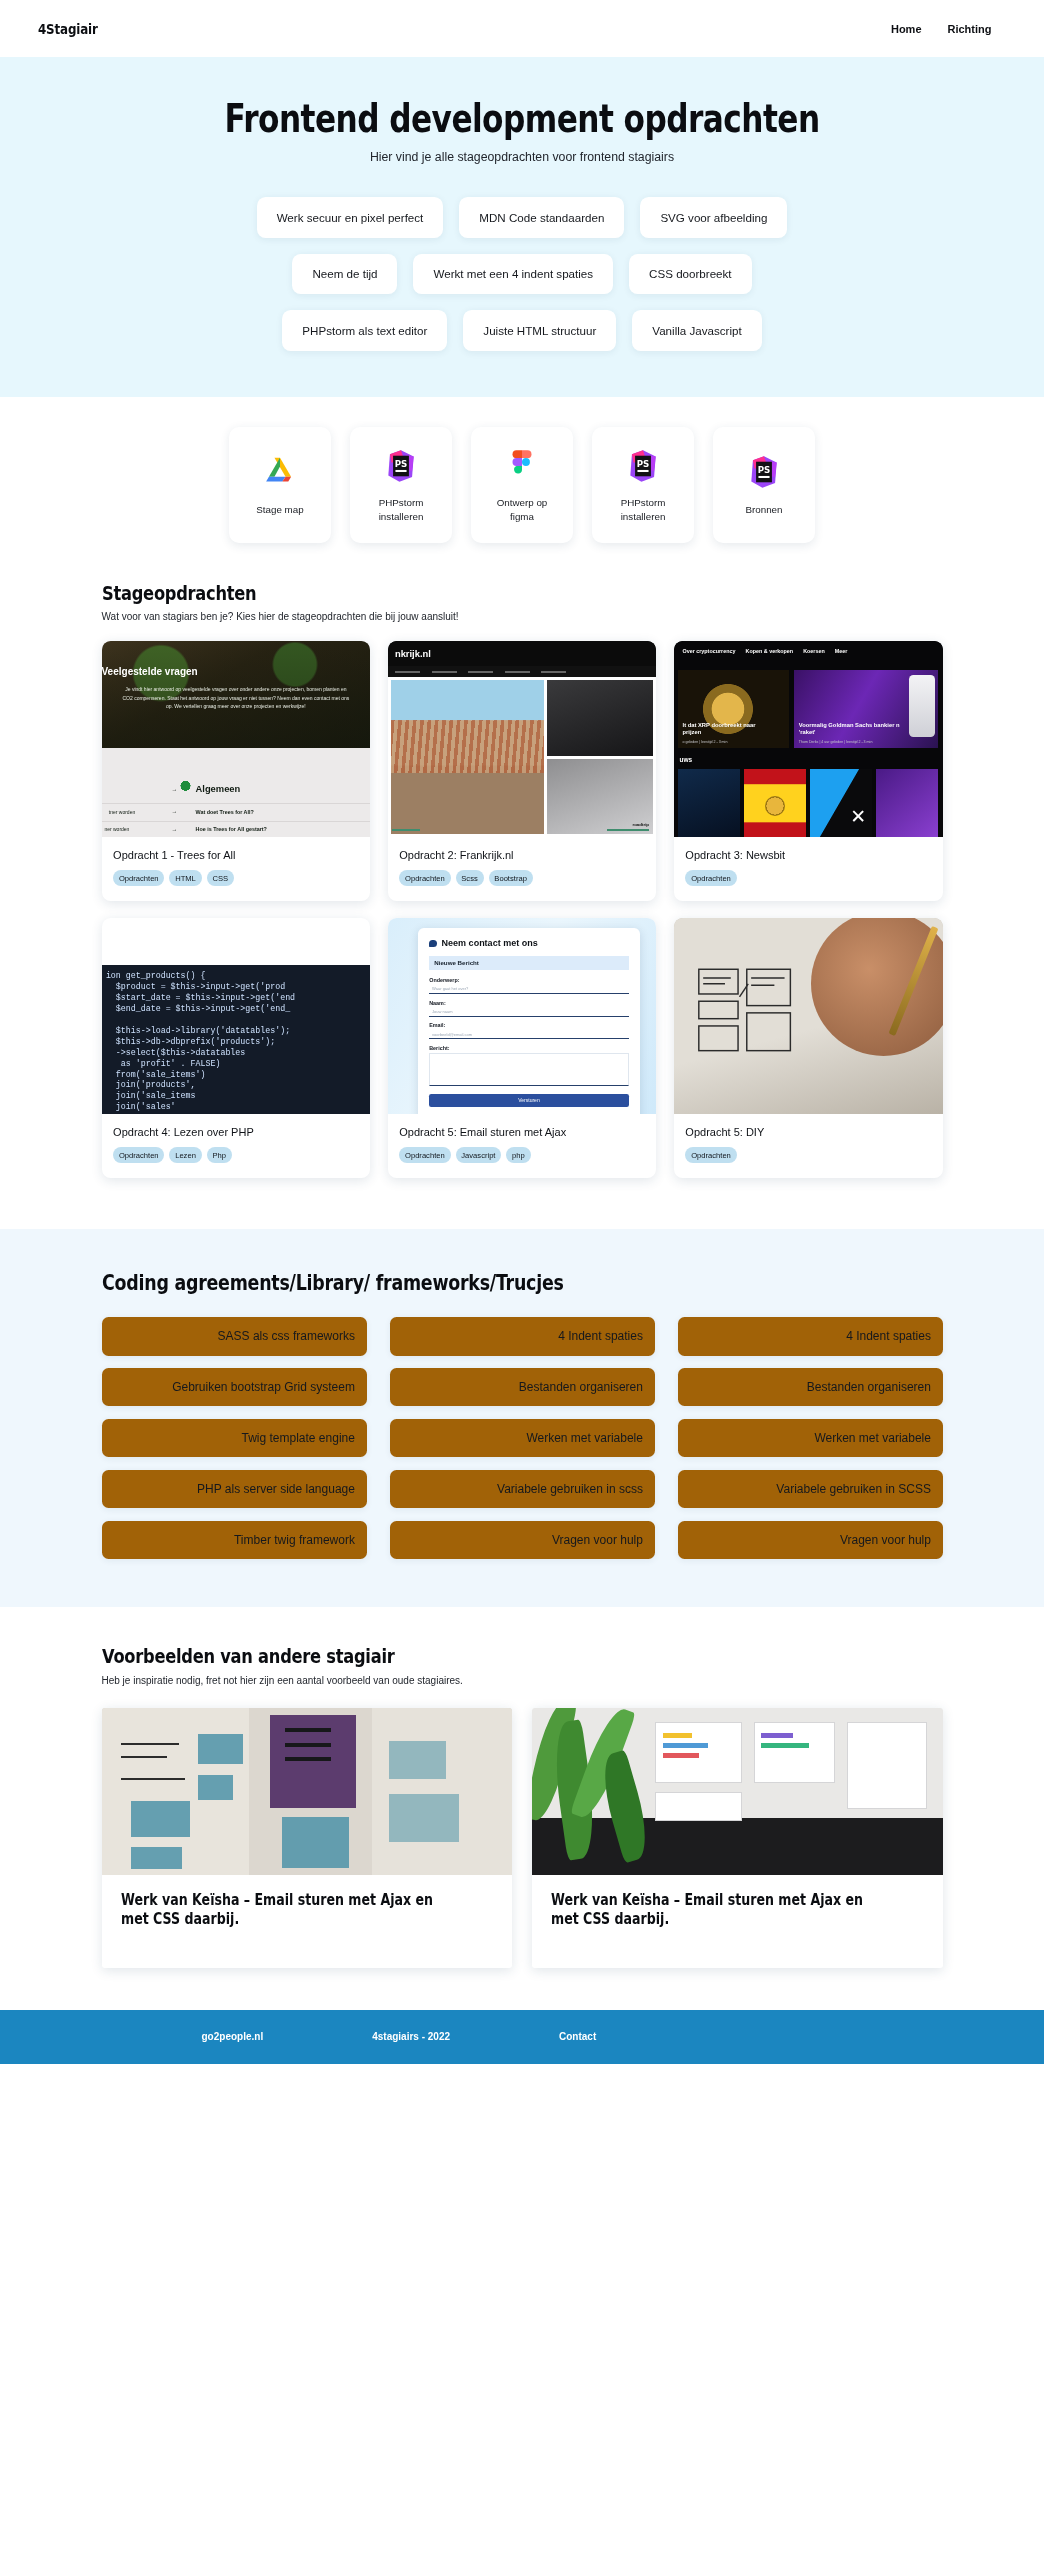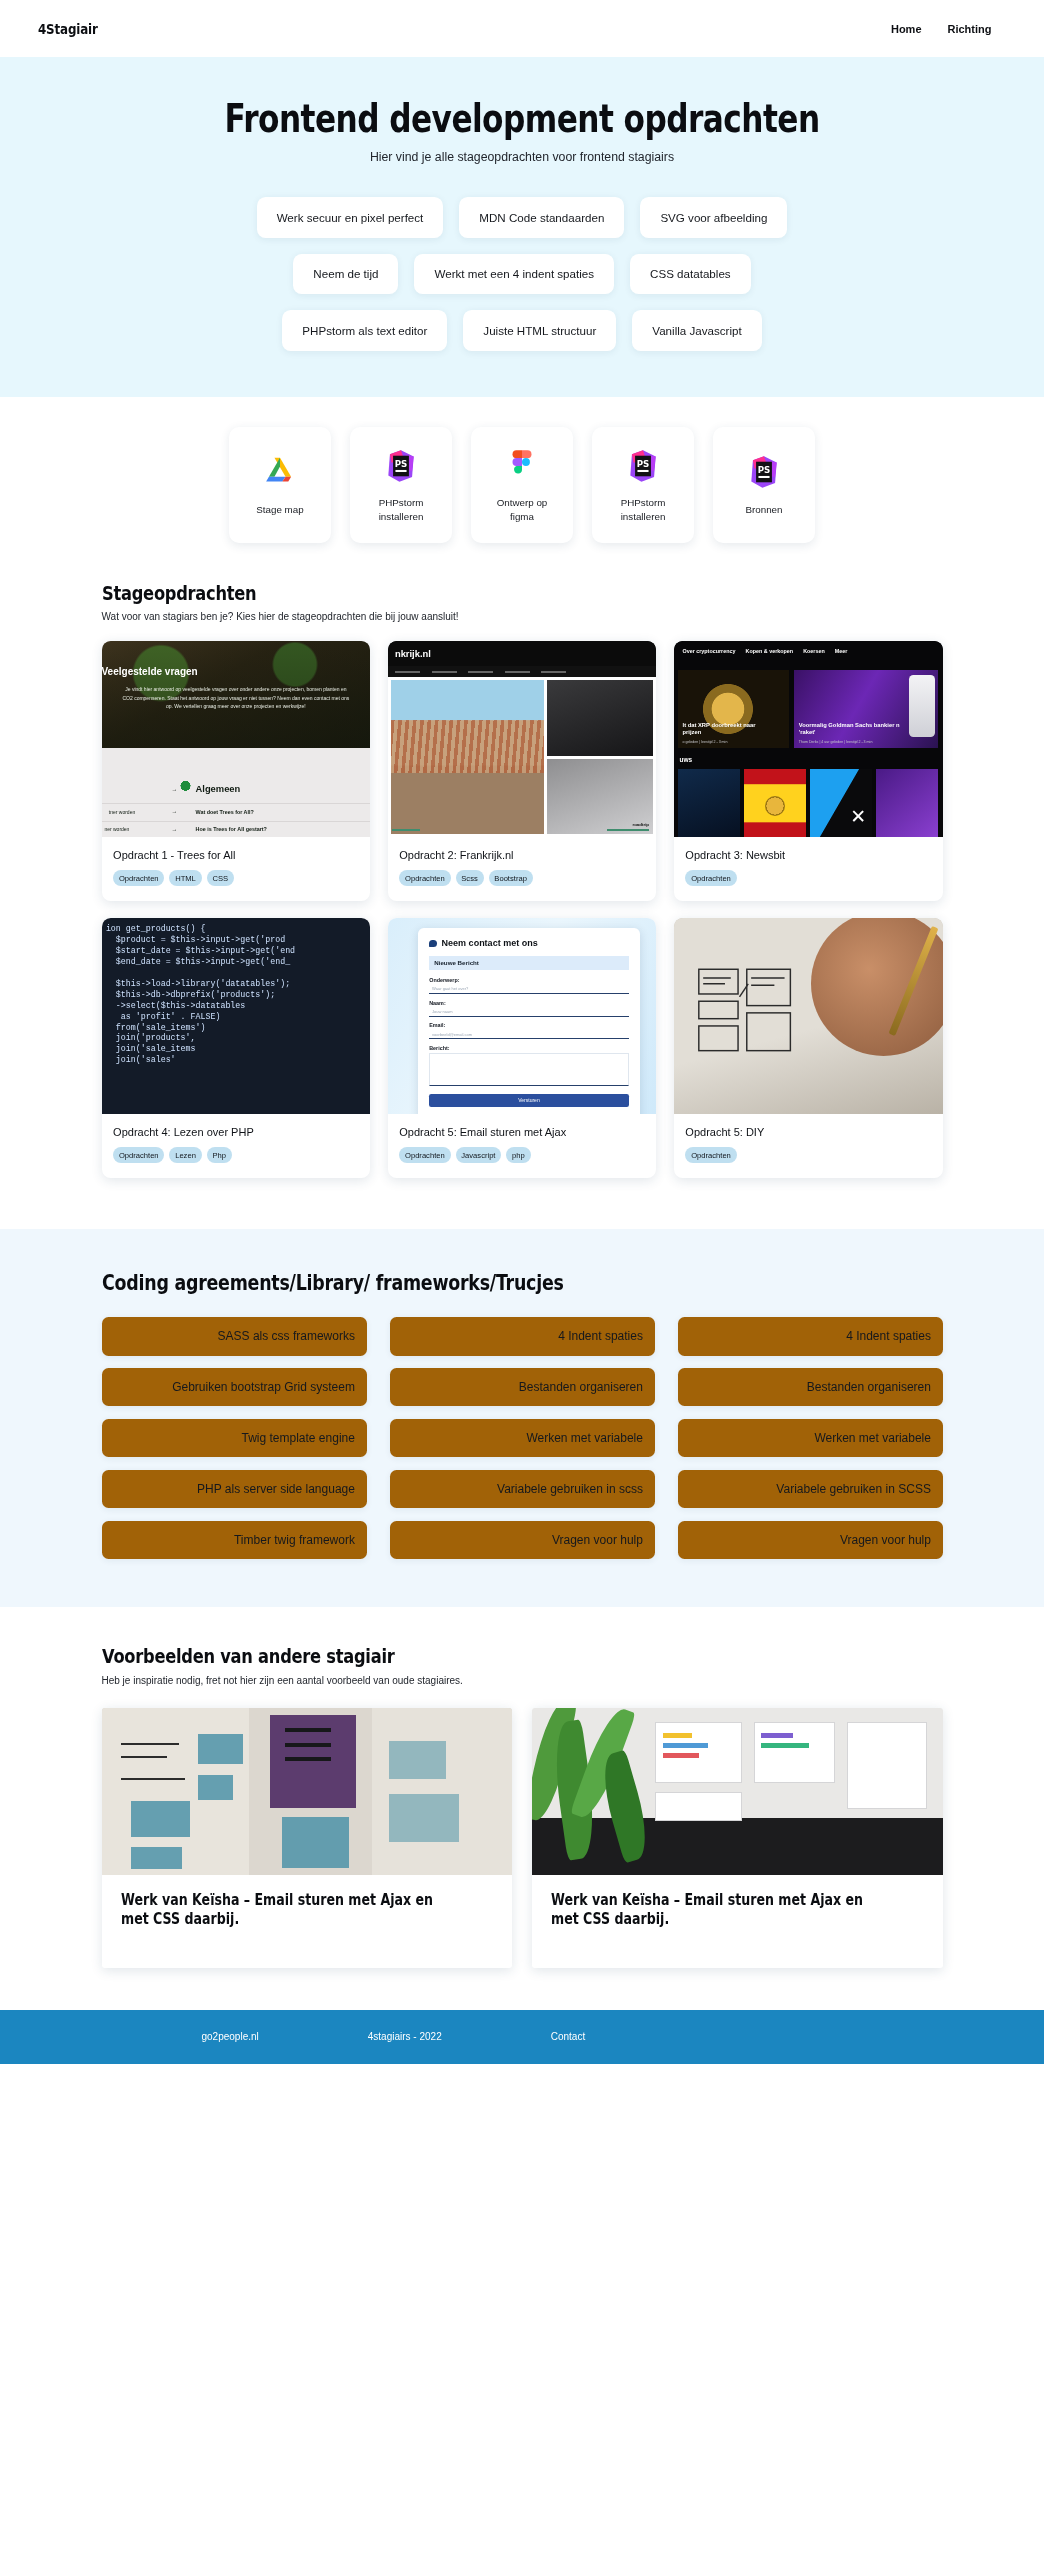--- a/index.html
+++ b/index.html
@@ -183,21 +183,21 @@
   .th-nb .fm{position:absolute;bottom:4.4px;left:4.4px;color:#c8c8cc;font-size:3.6px;}
   .th-nb .nws{position:absolute;top:115px;left:5.8px;color:#fff;font-size:6.5px;font-weight:700;}
   .th-nb .strip{position:absolute;top:128px;left:4.4px;right:4.4px;height:68px;display:grid;grid-template-columns:repeat(4,1fr);gap:4.4px;}
   .th-nb .s1{background:linear-gradient(160deg,#102a4a,#061021);}
   .th-nb .s2{background:linear-gradient(180deg,#c2121a 0 22%, #ffd21e 23% 78%, #c2121a 79%);position:relative;}
   .th-nb .s2::after{content:"";position:absolute;left:50%;top:40%;transform:translateX(-50%);width:20px;height:20px;border-radius:50%;background:radial-gradient(circle,#e8b63c 0 60%,#9b7614 61%);}
   .th-nb .s3{background:linear-gradient(120deg,#1da0f0 0 48%, #0a0a0c 49%);position:relative;}
   .th-nb .s3::after{content:"✕";position:absolute;right:5.8px;bottom:11.6px;color:#fff;font-size:19px;line-height:1;}
   .th-nb .s4{background:linear-gradient(140deg,#4a1a86,#8a3fd0);}
 
-  .th-php { background:#131b28; position:relative; overflow:hidden;}
+  .th-php { background:#131b28; position:relative; overflow:hidden;margin-top:47px;}
   .th-php pre{
     margin:0; padding:5.8px 4.4px;
     font-family:"Liberation Mono","DejaVu Sans Mono",monospace;
     font-size:8.3px; line-height:1.32; color:#cfe3ff; white-space:pre;
   }
 
   .th-mail { background: linear-gradient(120deg,#d9eefb 0%, #eaf6fd 45%, #cfe9fa 100%); position:relative;}
   .th-mail .sheet{position:absolute;top:10px;left:30px;right:16px;bottom:-14.5px;background:#fff;border-radius:5.8px;box-shadow:0 2.9px 10px rgba(20,50,80,.15);padding:10px 11.6px;}
   .th-mail h4{font-size:9px;font-weight:700;color:#0d1116;margin-bottom:7.3px;display:flex;align-items:center;gap:4.4px;}
   .th-mail .bubble{width:8px;height:6.5px;border-radius:3.6px 3.6px 3.6px 0.7px;background:#1b3f7a;display:inline-block;}
@@ -266,21 +266,21 @@
   .site-footer {
     background: #1b86c0;
     height: 54px;
     display: flex;
     align-items: center;
   }
   .footer-inner { width: 841px; margin: 0 auto; display: flex; gap: 109px; padding-left: 100px; }
   .site-footer a {
     color: #ffffff;
     font-size: 10px;
-    font-weight: 400;
+    font-weight: 700;
     text-decoration: none;
     cursor: pointer;
   }
 </style>
 </head>
 <body>
 
 <header class="site-header">
   <div class="brand">4Stagiair</div>
   <nav class="main-nav">
@@ -295,21 +295,21 @@
 
   <div class="pill-rows">
     <div class="pill-row">
       <div class="pill">Werk secuur en pixel perfect</div>
       <div class="pill">MDN Code standaarden</div>
       <div class="pill">SVG voor afbeelding</div>
     </div>
     <div class="pill-row">
       <div class="pill">Neem de tijd</div>
       <div class="pill">Werkt met een 4 indent spaties</div>
-      <div class="pill">CSS datatables</div>
+      <div class="pill">CSS doorbreekt</div>
     </div>
     <div class="pill-row">
       <div class="pill">PHPstorm als text editor</div>
       <div class="pill">Juiste HTML structuur</div>
       <div class="pill">Vanilla Javascript</div>
     </div>
   </div>
 </section>
 
 <section class="tools-section">

